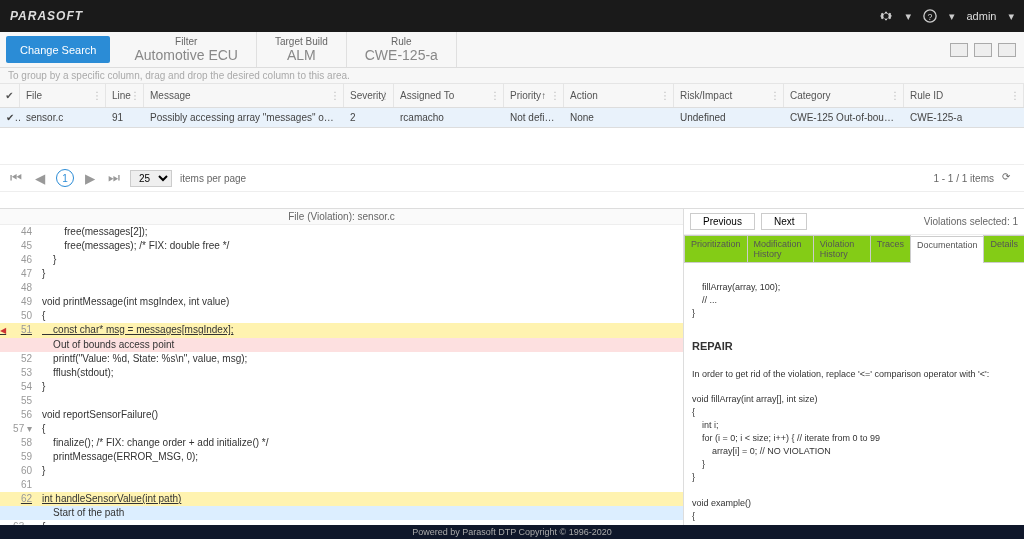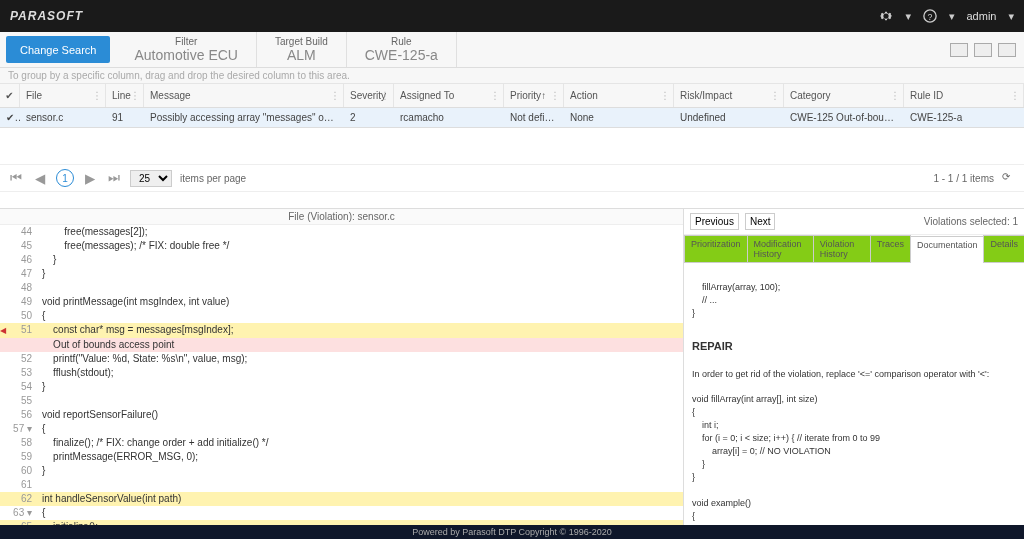--- a/index.html
+++ b/index.html
@@ -54,29 +54,29 @@
 .refresh { width: 14px; height: 14px; }
 
 
 .split { display: flex; height: 350px; border-top: 1px solid #ddd; margin-top: 16px; }
 .code-pane { flex: 1; display: flex; flex-direction: column; border-right: 1px solid #ddd; overflow: hidden; }
 .code-title { text-align: center; font-size: 10px; padding: 2px 0; border-bottom: 1px solid #eee; background: #fafafa; color: #666; }
 .code-body { flex: 1; overflow: auto; font-family: "Courier New", monospace; font-size: 10px; line-height: 14px; }
 .cl { display: flex; }
 .ln { width: 28px; text-align: right; color: #999; padding-right: 6px; flex-shrink: 0; user-select: none; }
 .ct { white-space: pre; flex: 1; padding-left: 4px; }
-.hl-yellow { background: #fff3b0; }
+.hl-yellow { background: #fff3b0; text-decoration: underline; }
 .hl-red { background: #fde0e0; }
 .hl-blue { background: #dceeff; }
 .marker { width: 10px; flex-shrink: 0; }
 .marker.red::before { content: "◀"; color: #cc3333; font-size: 8px; }
 
 .doc-pane { width: 340px; display: flex; flex-direction: column; overflow: hidden; }
 .doc-nav { display: flex; align-items: center; gap: 6px; padding: 4px 6px; border-bottom: 1px solid #eee; }
-.nav-btn { border: 1px solid #ccc; background: #fff; padding: 2px 4px; font-size: 10px; cursor: pointer; }
+.nav-btn { border: 1px solid #ccc; background: #fff; padding: 2px 12px; font-size: 10px; cursor: pointer; }
 .viol-sel { font-size: 10px; color: #666; margin-left: auto; }
 .tabs { display: flex; border-bottom: 1px solid #ccc; font-size: 9px; }
 .tab { padding: 3px 6px; border: 1px solid #ccc; border-bottom: none; background: #84cc16; margin-right: -1px; cursor: pointer; color: #555; }
 .tab.active { background: #fff; position: relative; top: 1px; }
 .doc-body { flex: 1; overflow: auto; padding: 6px 8px; font-family: "Courier New", monospace; font-size: 9px; line-height: 12px; white-space: pre-wrap; }
 .doc-body h3 { font-family: Arial; font-size: 11px; margin: 8px 0 4px; }
 
 .footer { position: fixed; bottom: 0; left: 0; right: 0; background: #0f172a; color: #aaa; text-align: center; font-size: 9px; padding: 2px 8px; margin-top: 17px; }
 </style>
 </head>
@@ -292,20 +292,25 @@
         <div class="cl ">
           <div class="marker"></div>
           <div class="ln">61</div>
           <div class="ct"></div>
         </div>
         <div class="cl hl-yellow">
           <div class="marker"></div>
           <div class="ln">62</div>
           <div class="ct">int handleSensorValue(int path)</div>
         </div>
+        <div class="cl hl-blue">
+          <div class="marker"></div>
+          <div class="ln"></div>
+          <div class="ct">    Start of the path</div>
+        </div>
         <div class="cl ">
           <div class="marker"></div>
           <div class="ln">63 ▾</div>
           <div class="ct">{</div>
         </div>
         <div class="cl hl-yellow">
           <div class="marker"></div>
           <div class="ln">65</div>
           <div class="ct">    initialize();</div>
         </div>

